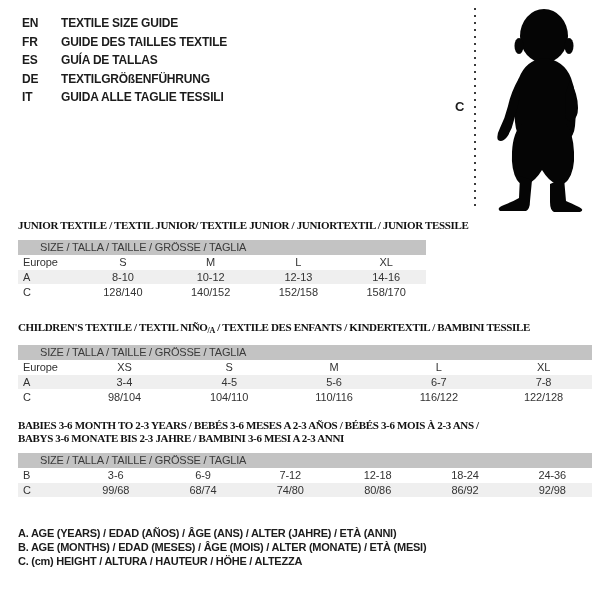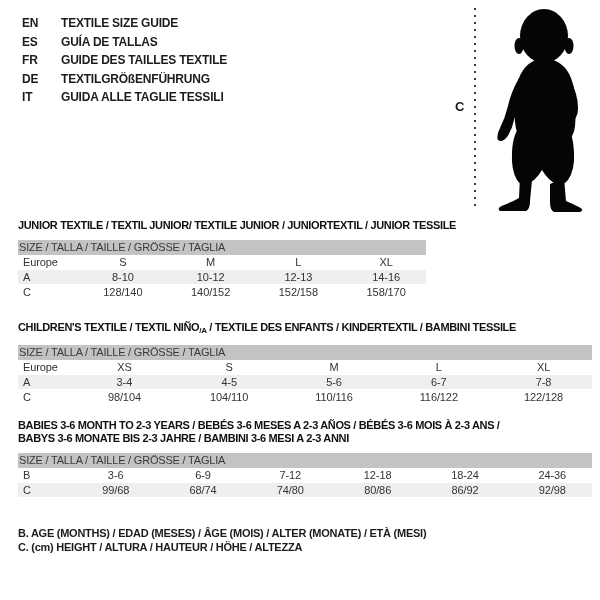--- a/index.html
+++ b/index.html
@@ -33,26 +33,26 @@
   .c-label {
     position: absolute; left: 15px; top: 99px;
     font-weight: bold; font-size: 13px;
   }
   .baby-svg { position: absolute; left: 46px; top: 8px; }
 
   
   .section { position: absolute; left: 18px; }
   .sec-title {
     font-weight: bold; font-size: 11px; line-height: 13px;
-    letter-spacing: -0.35px; color: #111; white-space: nowrap;
+    letter-spacing: -0.35px; color: #111; white-space: nowrap; font-family: Liberation Serif, serif;
   }
   .size-bar {
     margin-top: 8px; height: 15px; line-height: 15px;
     background: #c3c3c3; color: #3a3a3a;
-    font-size: 11px; letter-spacing: -0.2px; padding-left: 1px;
+    font-size: 11px; letter-spacing: -0.2px; padding-left: 22px;
     white-space: nowrap;
   }
   .trow {
     display: flex; height: 15px; line-height: 15px;
     font-size: 11px; color: #333; border-bottom: 1px solid #fff;
     letter-spacing: -0.1px;
     gap: 8px;
   }
   .trow.shade { background: #efefef; }
   .tlabel { padding-left: 5px; }
@@ -74,26 +74,26 @@
 </style>
 </head>
 <body>
 
 <div class="langs">
   <div class="lang-row">
     <span class="lang-code">EN</span>
     <span class="lang-label">TEXTILE SIZE GUIDE</span>
   </div>
   <div class="lang-row">
+    <span class="lang-code">FR</span>
+    <span class="lang-label">GUIDE DES TAILLES TEXTILE</span>
+  </div>
+  <div class="lang-row">
     <span class="lang-code">ES</span>
     <span class="lang-label">GUÍA DE TALLAS</span>
-  </div>
-  <div class="lang-row">
-    <span class="lang-code">FR</span>
-    <span class="lang-label">GUIDE DES TAILLES TEXTILE</span>
   </div>
   <div class="lang-row">
     <span class="lang-code">DE</span>
     <span class="lang-label">TEXTILGRÖßENFÜHRUNG</span>
   </div>
   <div class="lang-row">
     <span class="lang-code">IT</span>
     <span class="lang-label">GUIDA ALLE TAGLIE TESSILI</span>
   </div>
 </div>
@@ -189,15 +189,16 @@
     <span class="tcell">99/68</span>
     <span class="tcell">68/74</span>
     <span class="tcell">74/80</span>
     <span class="tcell">80/86</span>
     <span class="tcell">86/92</span>
     <span class="tcell">92/98</span>
   </div>
 </div>
 
 <div class="legend">
+  <div class="legend-line">A. AGE (YEARS) / EDAD (AÑOS) / ÂGE (ANS) / ALTER (JAHRE) / ETÀ (ANNI)</div>
   <div class="legend-line">B. AGE (MONTHS) / EDAD (MESES) / ÂGE (MOIS) / ALTER (MONATE) / ETÀ (MESI)</div>
   <div class="legend-line">C. (cm) HEIGHT / ALTURA / HAUTEUR / HÖHE / ALTEZZA</div>
 </div>
 
 </body></html>

